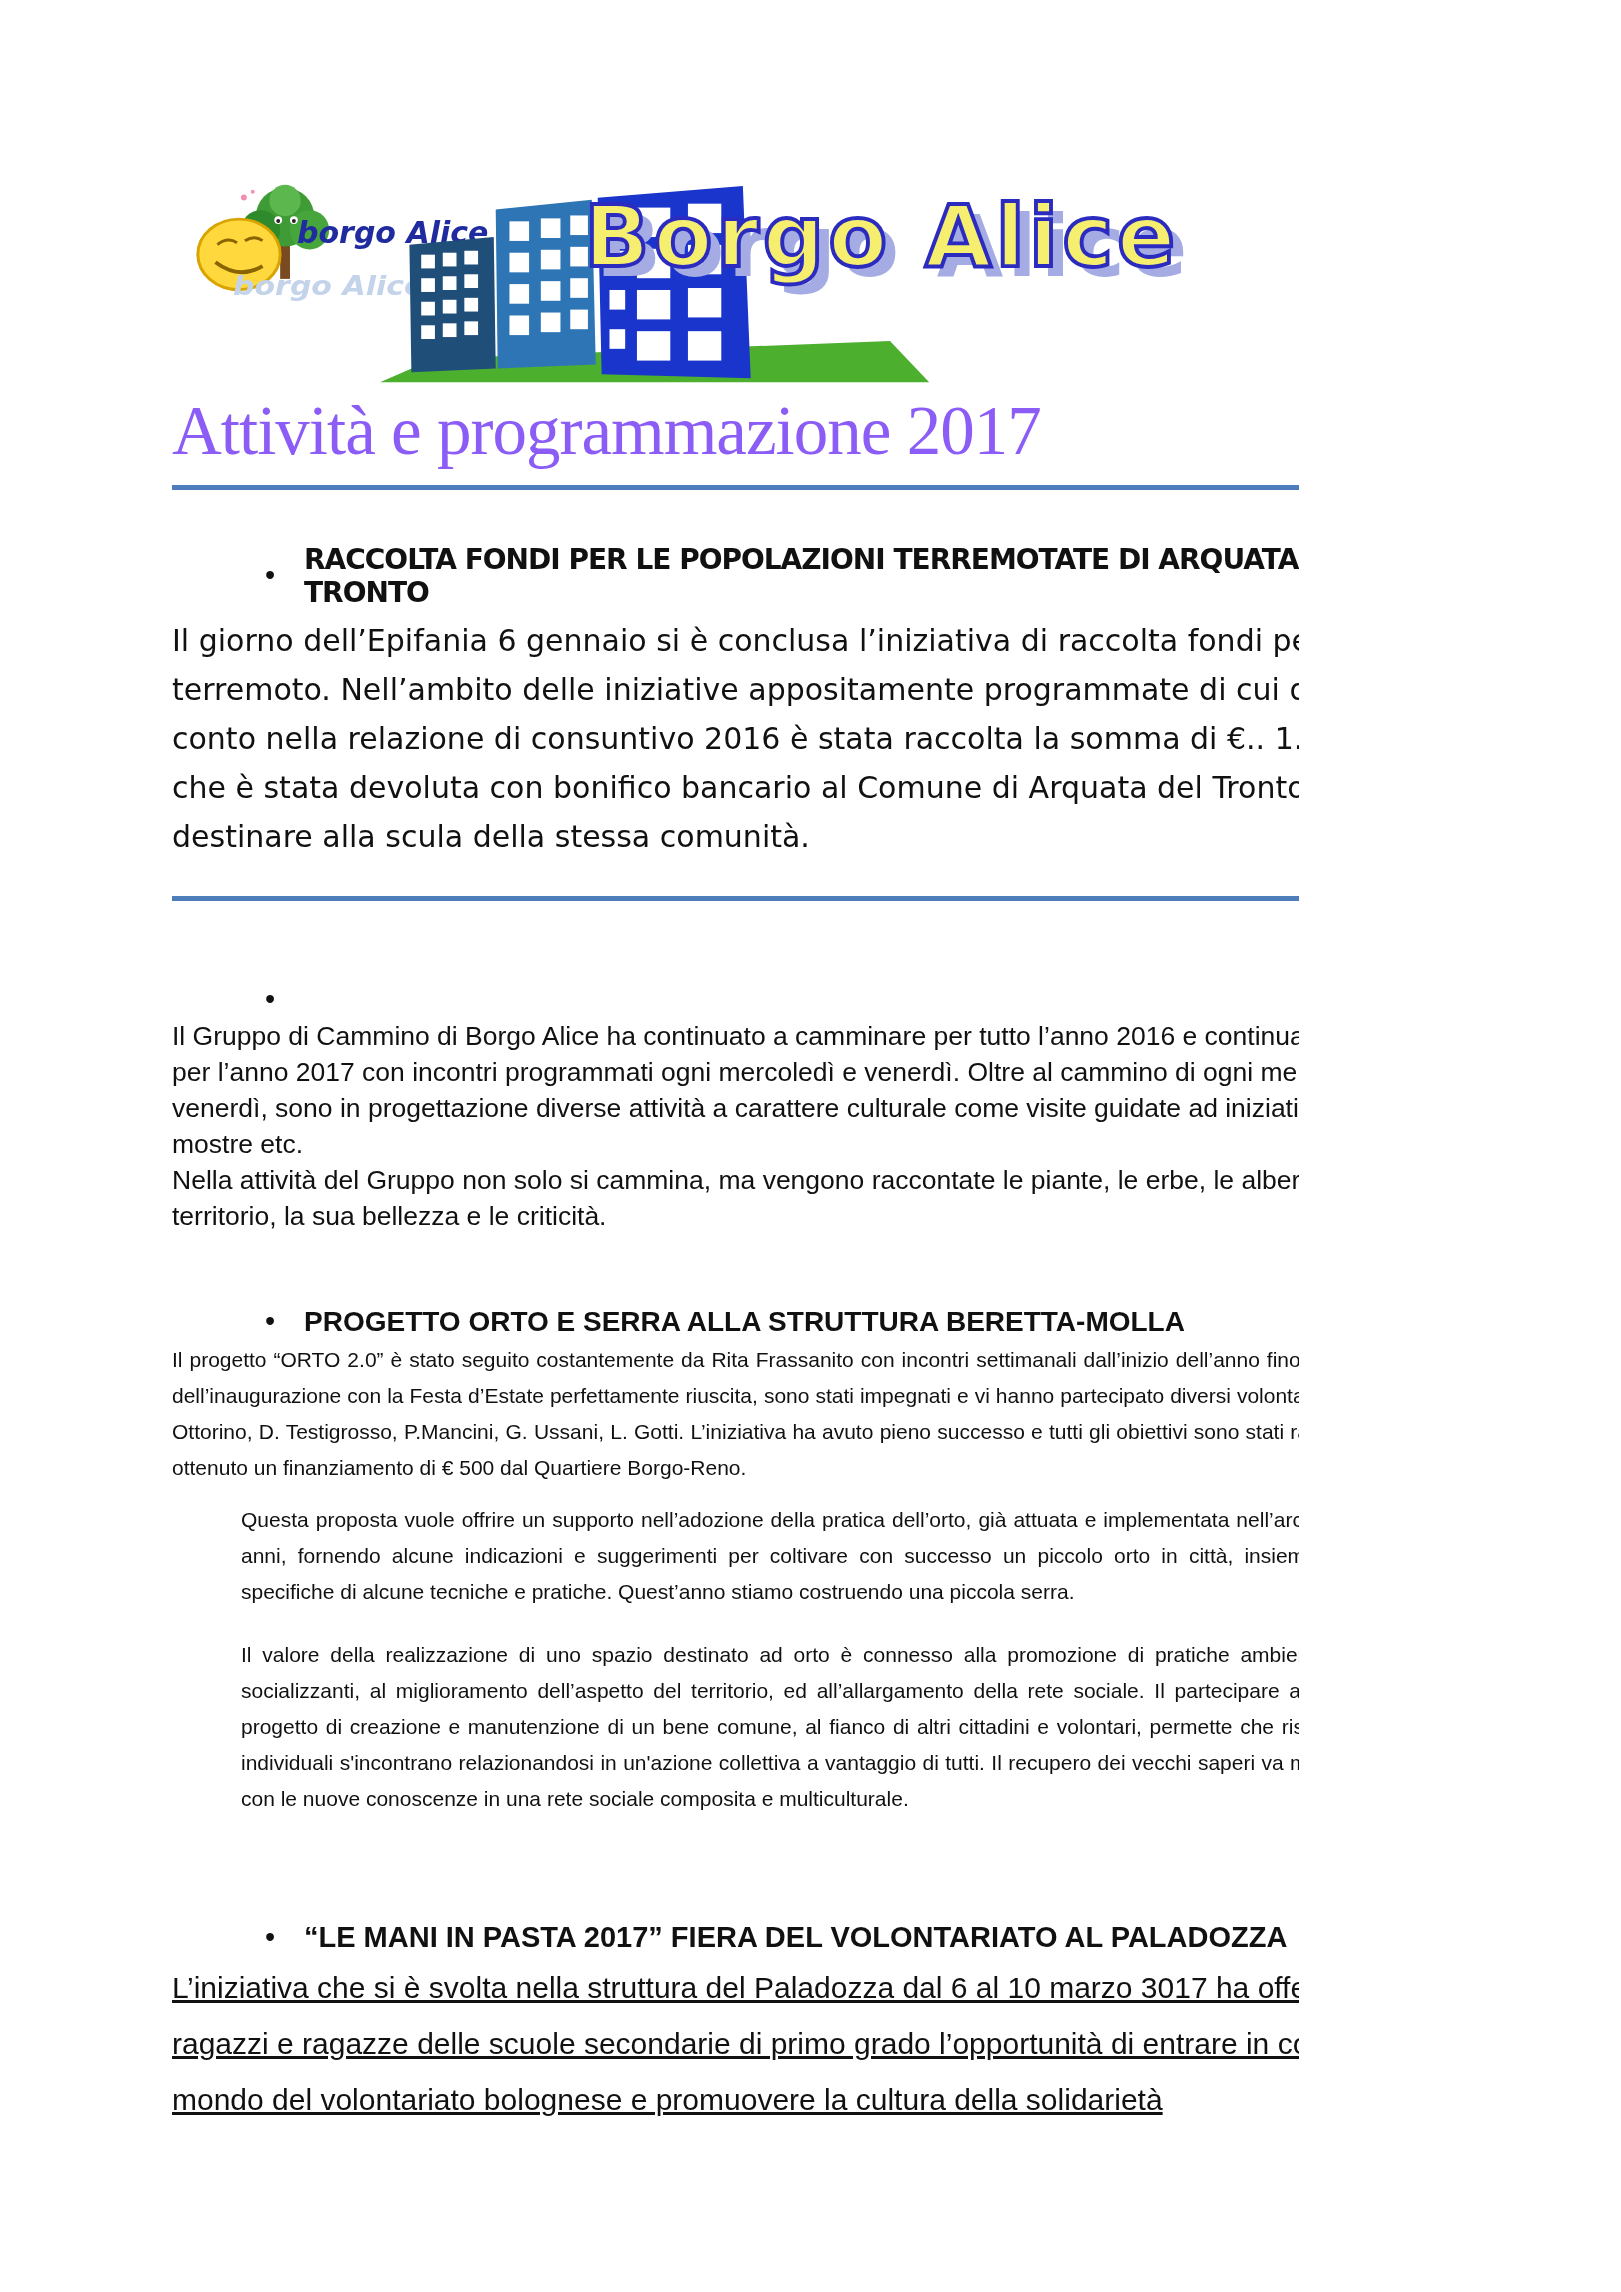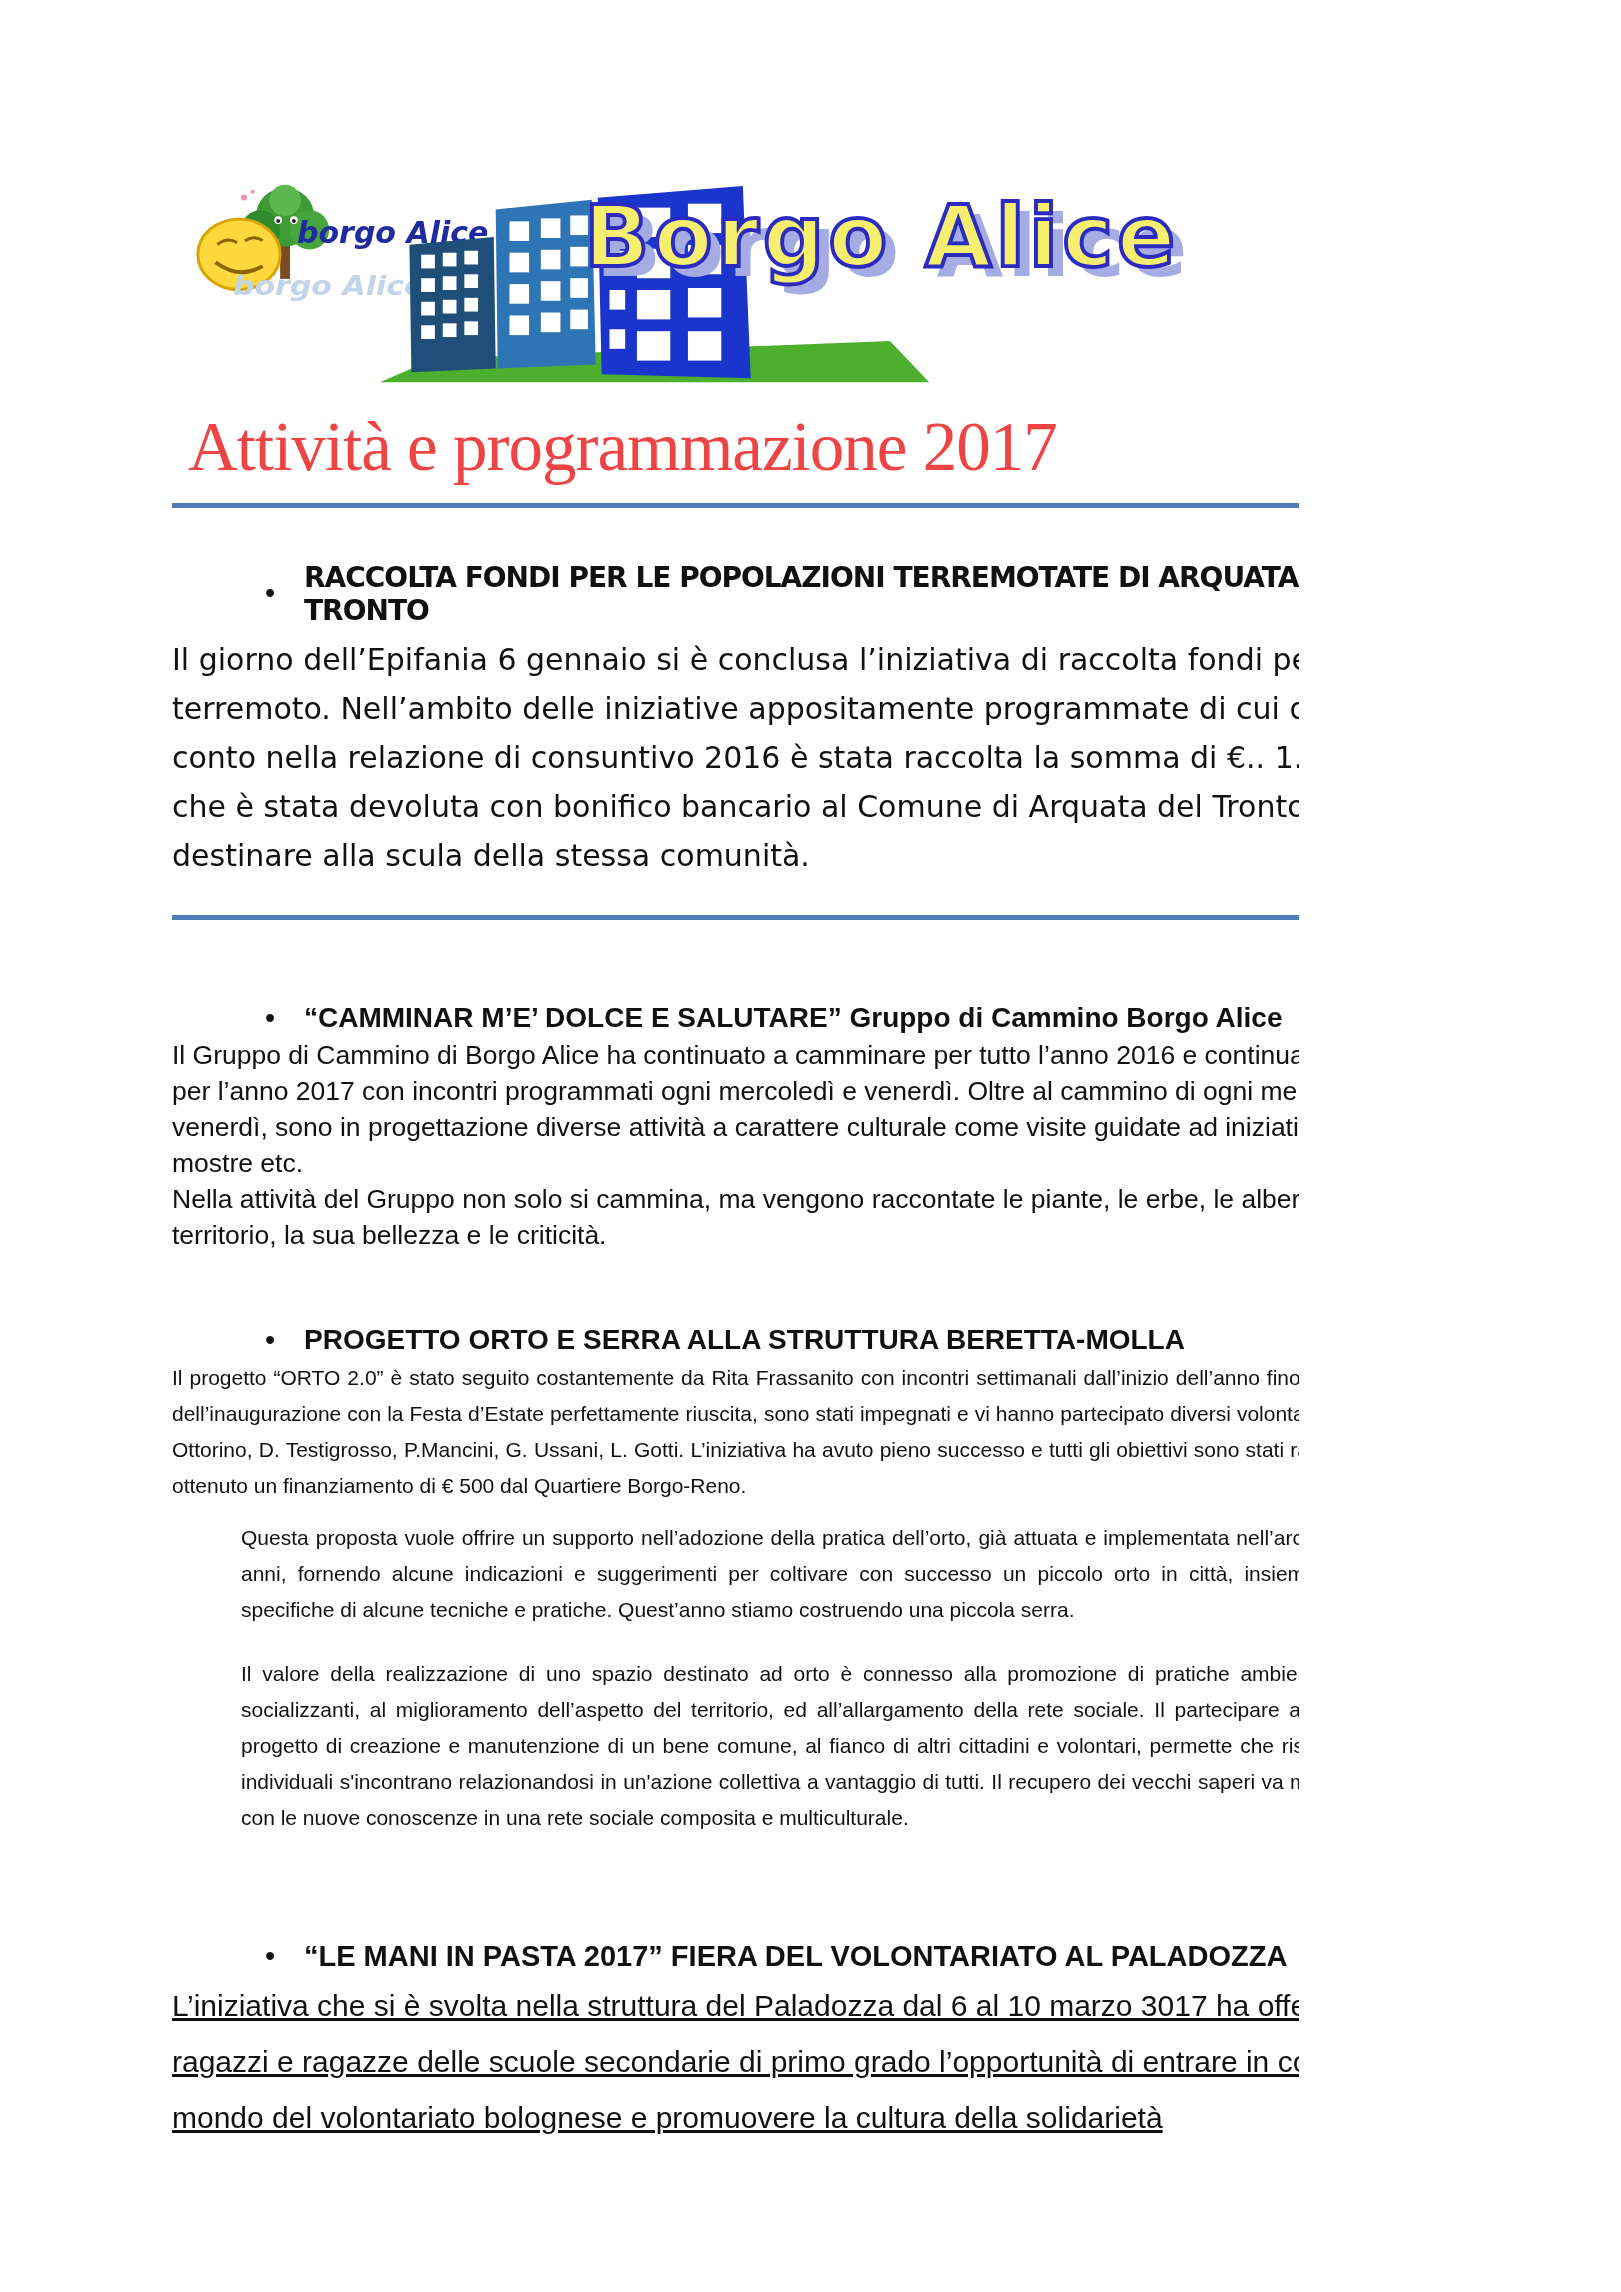--- a/index.html
+++ b/index.html
@@ -30,24 +30,24 @@
     font-family:"DejaVu Sans",sans-serif;font-weight:bold;
     font-size:86px;letter-spacing:3.9px;
     color:#F5EE6E;
     -webkit-text-stroke:3.9px #2B2BC0;
     text-shadow:11.8px 9.8px 0 #A5ABE3;
     white-space:nowrap;
   }
 
   
   .title{
-    margin:16px;padding:0;
+    margin:0;padding:0;
     font-family:"Liberation Serif",serif;font-weight:normal;
     font-size:69px;letter-spacing:-1px;
-    color:#ef4444;
+    color:#8b5cf6;
   }
   .rule{height:4.9px;background:#4D7EBB;border:none;margin:0;}
   .rule.r1{margin-top:13.7px;}
   .rule.r2{margin-top:35px;}
 
   
   .sec-head{display:flex;align-items:center;margin:0;}
   .sec-head .bullet{width:39px;margin-left:93px;flex:0 0 auto;}
   .sec-head .bullet::before{content:"\2022";font-size:29px;}
   .sec-head .head-text{font-weight:bold;}
@@ -170,21 +170,20 @@
         <span class="head-text">RACCOLTA  FONDI PER LE POPOLAZIONI TERREMOTATE DI ARQUATA DEL TRONTO</span>
       </div>
       <div class="body">Il giorno dell’Epifania 6 gennaio si è conclusa l’iniziativa  di raccolta fondi per il terremoto. Nell’ambito delle iniziative appositamente programmate di cui diamo conto nella relazione di consuntivo 2016 è stata raccolta la somma di €.. 1.400,00 che è stata devoluta con bonifico bancario al Comune di Arquata del Tronto da destinare alla scula della stessa comunità.</div>
     </div>
 
     <div class="rule r2"></div>
 
     <div class="sec s2">
       <div class="sec-head">
         <span class="bullet"></span>
-        <span class="head-text">“CAMMINAR M’E’ DOLCE E SALUTARE” Gruppo di Cammino Borgo Alice</span>
       </div>
       <div class="body">Il Gruppo di Cammino di Borgo Alice ha continuato a camminare per tutto l’anno 2016 e continua farlo anche per l’anno 2017 con incontri programmati  ogni mercoledì e venerdì.  Oltre al cammino di  ogni mercoledì e venerdì, sono in progettazione  diverse attività a carattere culturale come visite guidate ad iniziative,eventi, mostre etc.</div>
       <div class="body" style="margin-top:0;">Nella attività del Gruppo non solo si cammina, ma vengono raccontate le piante, le erbe, le alberature e il territorio, la sua bellezza e le criticità.</div>
     </div>
 
     <div class="sec s3">
       <div class="sec-head">
         <span class="bullet"></span>
         <span class="head-text">PROGETTO ORTO E SERRA ALLA STRUTTURA BERETTA-MOLLA</span>
       </div>

